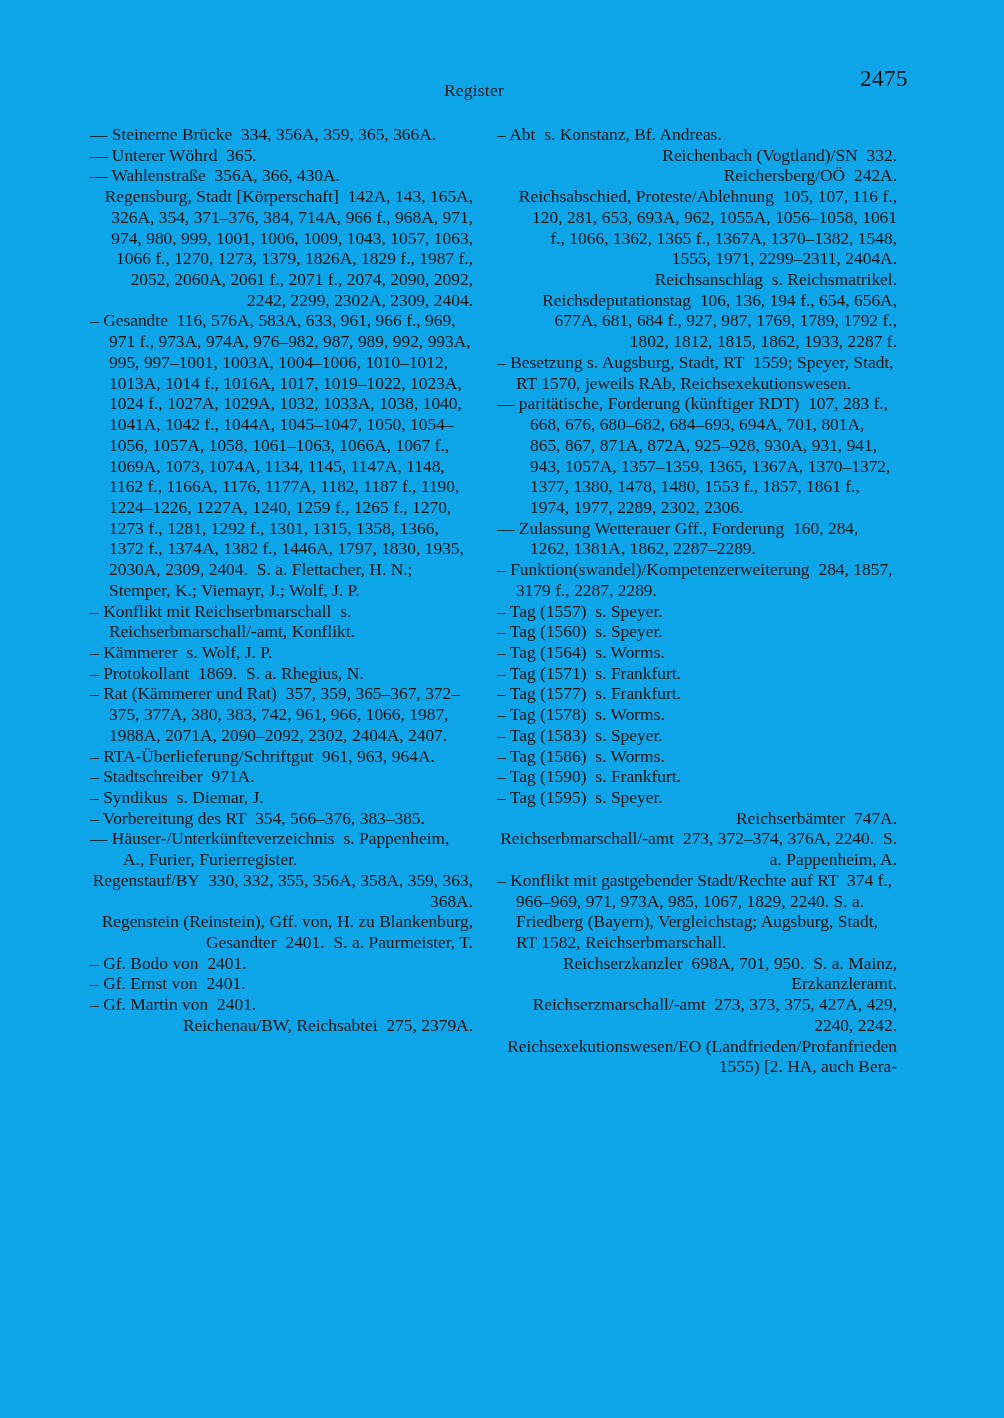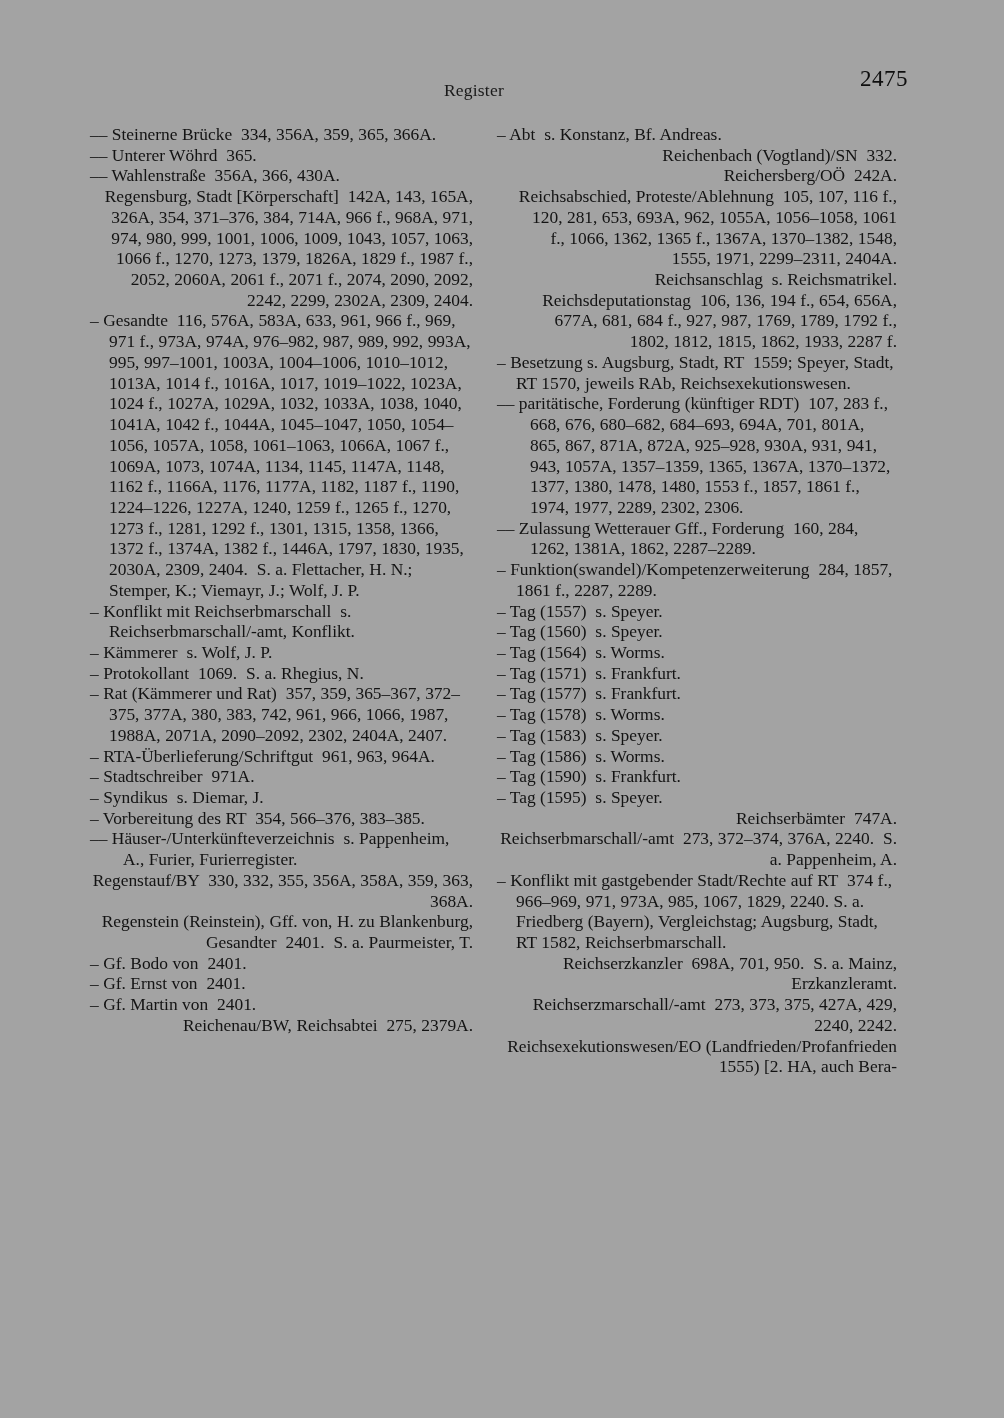--- a/index.html
+++ b/index.html
@@ -4,21 +4,21 @@
 <style>
   html, body {
     margin: 0;
     padding: 0;
     background: #ffffff;
   }
   .page {
     position: relative;
     width: 1004px;
     height: 1418px;
-    background: #a3a3a3;
+    background: #0ea5e9;
     font-family: "Liberation Serif", "DejaVu Serif", serif;
     color: #111111;
     overflow: hidden;
     box-sizing: border-box;
   }
 
   
   .runninghead {
     position: absolute;
     left: 96px;
@@ -89,21 +89,21 @@
 
   <div class="columns">
     <div class="col col-left" id="col-left">
         <div class="entry lvl2">–– Steinerne Brücke  334, 356A, 359, 365, 366A.</div>
         <div class="entry lvl2">–– Unterer Wöhrd  365.</div>
         <div class="entry lvl2">–– Wahlenstraße  356A, 366, 430A.</div>
         <div class="entry lvl0">Regensburg, Stadt [Körperschaft]  142A, 143, 165A, 326A, 354, 371–376, 384, 714A, 966 f., 968A, 971, 974, 980, 999, 1001, 1006, 1009, 1043, 1057, 1063, 1066 f., 1270, 1273, 1379, 1826A, 1829 f., 1987 f., 2052, 2060A, 2061 f., 2071 f., 2074, 2090, 2092, 2242, 2299, 2302A, 2309, 2404.</div>
         <div class="entry lvl1">– Gesandte  116, 576A, 583A, 633, 961, 966 f., 969, 971 f., 973A, 974A, 976–982, 987, 989, 992, 993A, 995, 997–1001, 1003A, 1004–1006, 1010–1012, 1013A, 1014 f., 1016A, 1017, 1019–1022, 1023A, 1024 f., 1027A, 1029A, 1032, 1033A, 1038, 1040, 1041A, 1042 f., 1044A, 1045–1047, 1050, 1054–1056, 1057A, 1058, 1061–1063, 1066A, 1067 f., 1069A, 1073, 1074A, 1134, 1145, 1147A, 1148, 1162 f., 1166A, 1176, 1177A, 1182, 1187 f., 1190, 1224–1226, 1227A, 1240, 1259 f., 1265 f., 1270, 1273 f., 1281, 1292 f., 1301, 1315, 1358, 1366, 1372 f., 1374A, 1382 f., 1446A, 1797, 1830, 1935, 2030A, 2309, 2404.  S. a. Flettacher, H. N.; Stemper, K.; Viemayr, J.; Wolf, J. P.</div>
         <div class="entry lvl1">– Konflikt mit Reichserbmarschall  s. Reichserbmarschall/-amt, Konflikt.</div>
         <div class="entry lvl1">– Kämmerer  s. Wolf, J. P.</div>
-        <div class="entry lvl1">– Protokollant  1069.  S. a. Rhegius, N.</div>
+        <div class="entry lvl1">– Protokollant  1869.  S. a. Rhegius, N.</div>
         <div class="entry lvl1">– Rat (Kämmerer und Rat)  357, 359, 365–367, 372–375, 377A, 380, 383, 742, 961, 966, 1066, 1987, 1988A, 2071A, 2090–2092, 2302, 2404A, 2407.</div>
         <div class="entry lvl1">– RTA-Überlieferung/Schriftgut  961, 963, 964A.</div>
         <div class="entry lvl1">– Stadtschreiber  971A.</div>
         <div class="entry lvl1">– Syndikus  s. Diemar, J.</div>
         <div class="entry lvl1">– Vorbereitung des RT  354, 566–376, 383–385.</div>
         <div class="entry lvl2">–– Häuser-/Unterkünfteverzeichnis  s. Pappenheim, A., Furier, Furierregister.</div>
         <div class="entry lvl0">Regenstauf/BY  330, 332, 355, 356A, 358A, 359, 363, 368A.</div>
         <div class="entry lvl0">Regenstein (Reinstein), Gff. von, H. zu Blankenburg, Gesandter  2401.  S. a. Paurmeister, T.</div>
         <div class="entry lvl1">– Gf. Bodo von  2401.</div>
         <div class="entry lvl1">– Gf. Ernst von  2401.</div>
@@ -113,21 +113,21 @@
     <div class="col col-right" id="col-right">
         <div class="entry lvl1">– Abt  s. Konstanz, Bf. Andreas.</div>
         <div class="entry lvl0">Reichenbach (Vogtland)/SN  332.</div>
         <div class="entry lvl0">Reichersberg/OÖ  242A.</div>
         <div class="entry lvl0">Reichsabschied, Proteste/Ablehnung  105, 107, 116 f., 120, 281, 653, 693A, 962, 1055A, 1056–1058, 1061 f., 1066, 1362, 1365 f., 1367A, 1370–1382, 1548, 1555, 1971, 2299–2311, 2404A.</div>
         <div class="entry lvl0">Reichsanschlag  s. Reichsmatrikel.</div>
         <div class="entry lvl0">Reichsdeputationstag  106, 136, 194 f., 654, 656A, 677A, 681, 684 f., 927, 987, 1769, 1789, 1792 f., 1802, 1812, 1815, 1862, 1933, 2287 f.</div>
         <div class="entry lvl1">– Besetzung s. Augsburg, Stadt, RT  1559; Speyer, Stadt, RT 1570, jeweils RAb, Reichsexekutionswesen.</div>
         <div class="entry lvl2">–– paritätische, Forderung (künftiger RDT)  107, 283 f., 668, 676, 680–682, 684–693, 694A, 701, 801A, 865, 867, 871A, 872A, 925–928, 930A, 931, 941, 943, 1057A, 1357–1359, 1365, 1367A, 1370–1372, 1377, 1380, 1478, 1480, 1553 f., 1857, 1861 f., 1974, 1977, 2289, 2302, 2306.</div>
         <div class="entry lvl2">–– Zulassung Wetterauer Gff., Forderung  160, 284, 1262, 1381A, 1862, 2287–2289.</div>
-        <div class="entry lvl1">– Funktion(swandel)/Kompetenzerweiterung  284, 1857, 1861 f., 2287, 2289.</div>
+        <div class="entry lvl1">– Funktion(swandel)/Kompetenzerweiterung  284, 1857, 3179 f., 2287, 2289.</div>
         <div class="entry lvl1">– Tag (1557)  s. Speyer.</div>
         <div class="entry lvl1">– Tag (1560)  s. Speyer.</div>
         <div class="entry lvl1">– Tag (1564)  s. Worms.</div>
         <div class="entry lvl1">– Tag (1571)  s. Frankfurt.</div>
         <div class="entry lvl1">– Tag (1577)  s. Frankfurt.</div>
         <div class="entry lvl1">– Tag (1578)  s. Worms.</div>
         <div class="entry lvl1">– Tag (1583)  s. Speyer.</div>
         <div class="entry lvl1">– Tag (1586)  s. Worms.</div>
         <div class="entry lvl1">– Tag (1590)  s. Frankfurt.</div>
         <div class="entry lvl1">– Tag (1595)  s. Speyer.</div>

